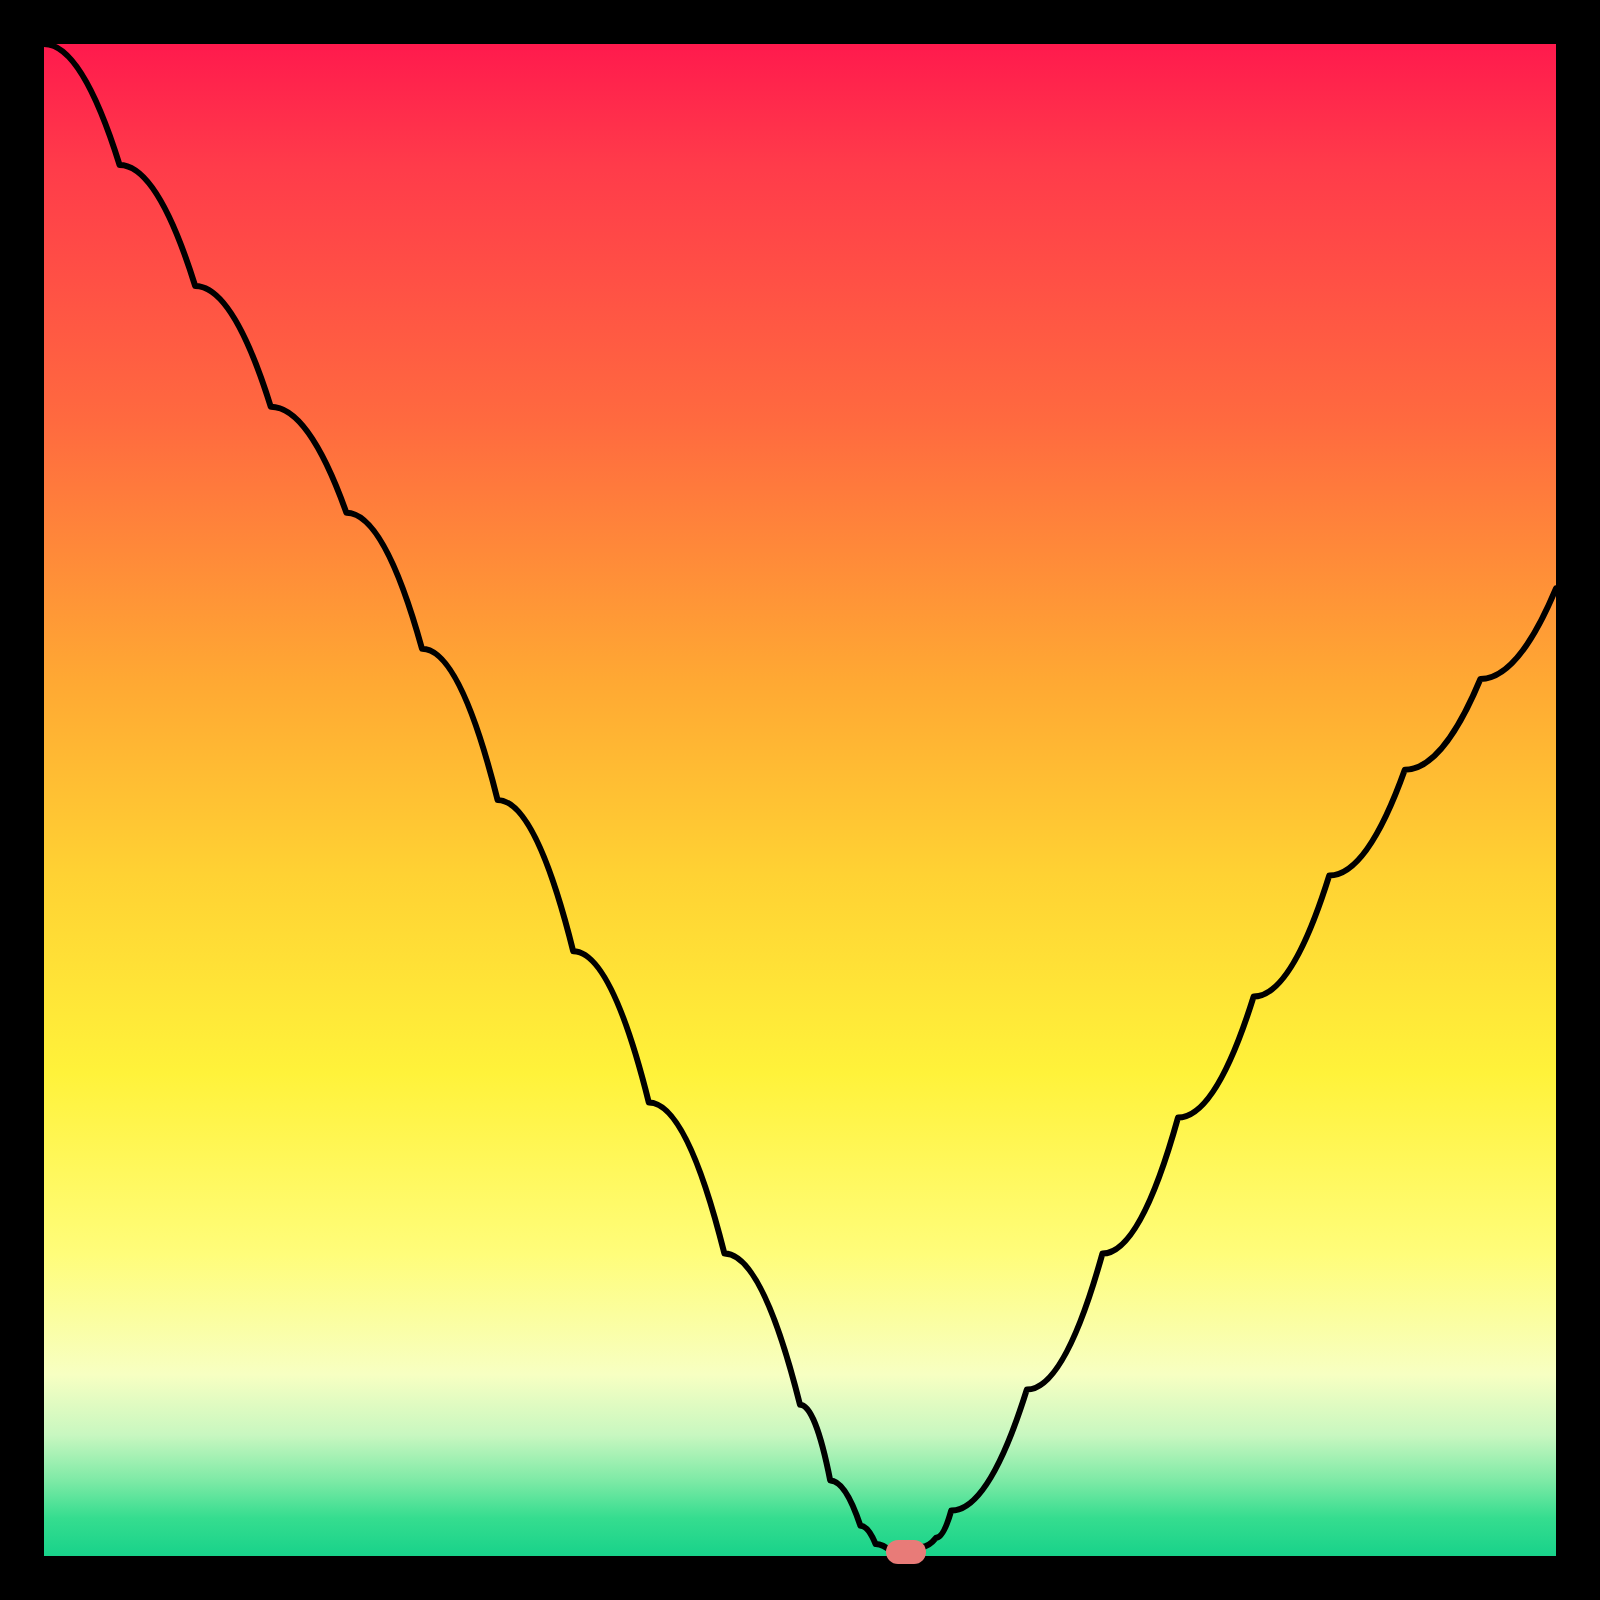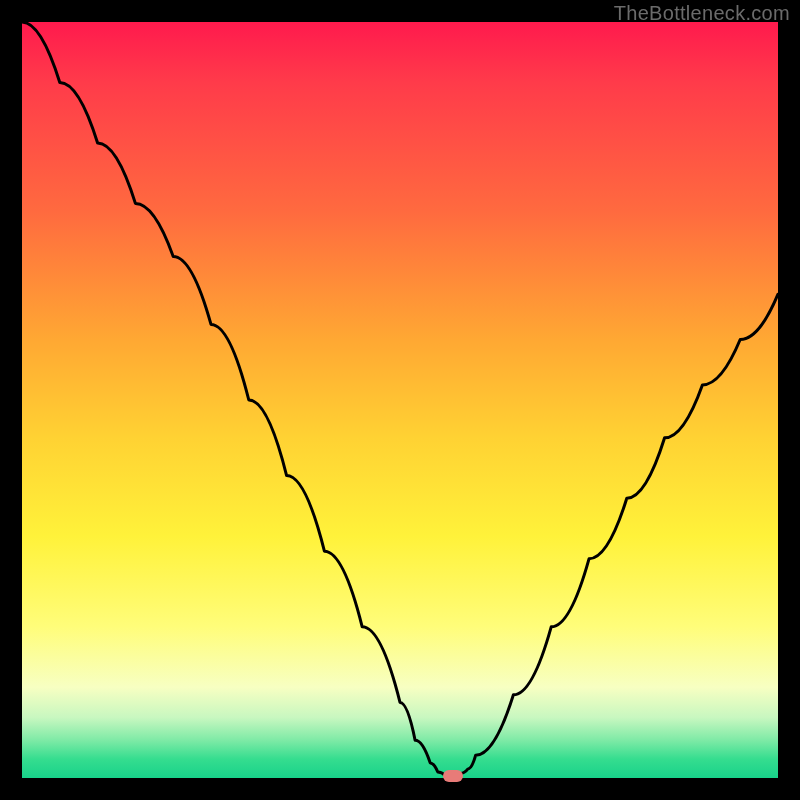--- a/index.html
+++ b/index.html
@@ -65,21 +65,20 @@
     height: 12px;
     background: #e87b78;
     border-radius: 6px;
     transform: translate(-50%, -50%);
   }
 </style>
 </head>
 <body>
 
 <div class="frame">
-  <div class="watermark">TheBottleneck.com</div>
 
   <div class="plot">
     <svg class="curve" viewBox="0 0 756 756" preserveAspectRatio="none">
       <path id="curve-path" fill="none" stroke="#000000" stroke-width="3" stroke-linejoin="round" stroke-linecap="round" d="M 0.0 0.0 Q 18.9 0.0 37.8 60.5 Q 56.7 60.5 75.6 121.0 Q 94.5 121.0 113.4 181.4 Q 132.3 181.4 151.2 234.4 Q 170.1 234.4 189.0 302.4 Q 207.9 302.4 226.8 378.0 Q 245.7 378.0 264.6 453.6 Q 283.5 453.6 302.4 529.2 Q 321.3 529.2 340.2 604.8 Q 359.1 604.8 378.0 680.4 Q 385.6 680.4 393.1 718.2 Q 400.7 718.2 408.2 740.9 Q 412.0 740.9 415.8 750.0 Q 419.6 750.0 423.4 753.7 Q 427.1 753.7 430.9 753.7 Q 434.7 753.7 438.5 751.5 Q 442.3 751.5 446.0 746.9 Q 449.8 746.9 453.6 733.3 Q 472.5 733.3 491.4 672.8 Q 510.3 672.8 529.2 604.8 Q 548.1 604.8 567.0 536.8 Q 585.9 536.8 604.8 476.3 Q 623.7 476.3 642.6 415.8 Q 661.5 415.8 680.4 362.9 Q 699.3 362.9 718.2 317.5 Q 737.1 317.5 756.0 272.2"></path>
     </svg>
     <div id="marker" class="marker" style="left: 430.92px; top: 753.732px; background: rgb(232, 123, 120);"></div>
   </div>
 </div>
 
 </body></html>

